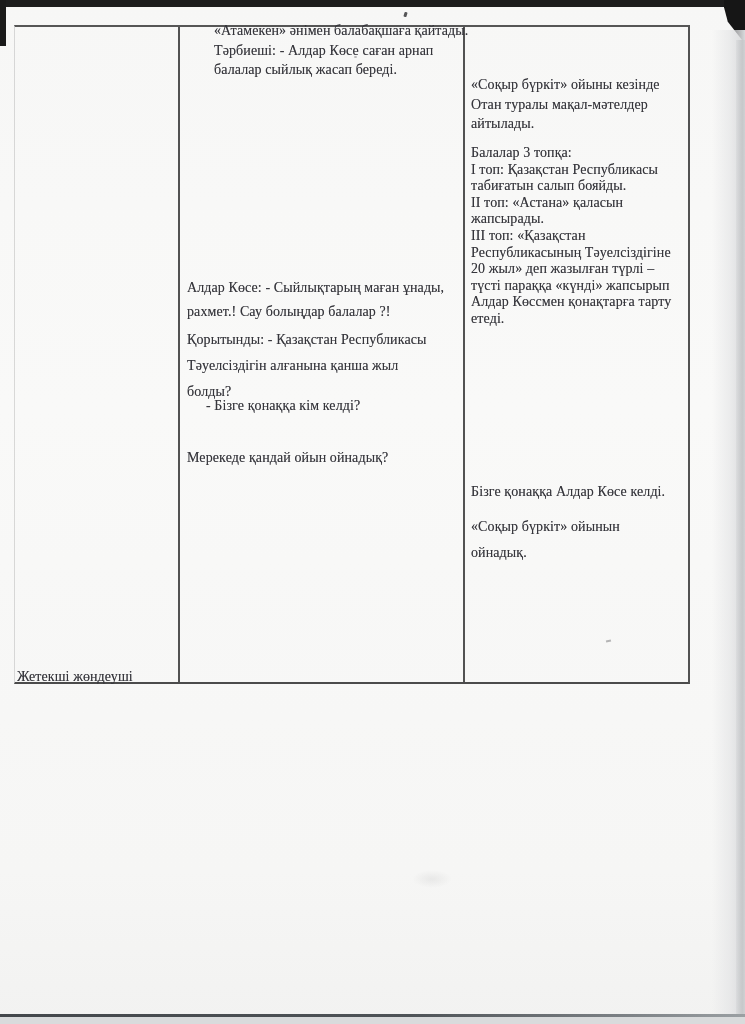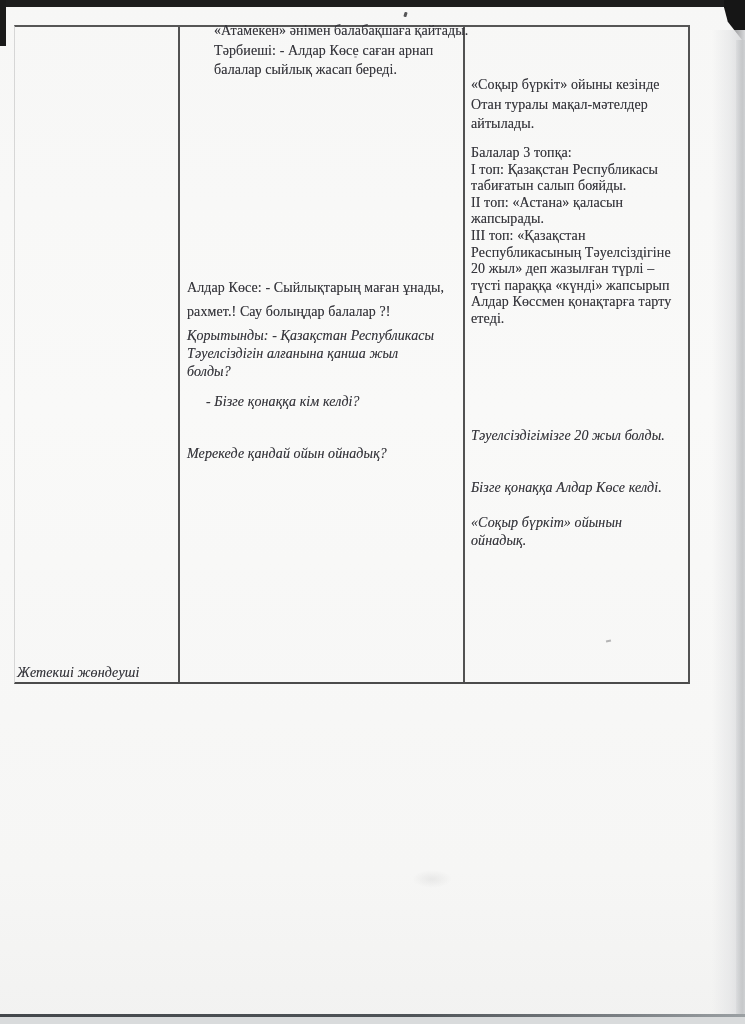--- a/index.html
+++ b/index.html
@@ -70,21 +70,21 @@
     position: absolute;
     font-family: "Liberation Serif", serif;
     font-size: 14px;
     color: #36363c;
     white-space: pre;
     text-shadow: 0 0 0.6px rgba(54,54,60,0.5);
     letter-spacing: 0.1px;
   }
   .lh-195 { line-height: 19.5px; }
   .lh-19  { line-height: 24px; }
-  .lh-18  { line-height: 18px; font-style: italic; }
+  .lh-18  { line-height: 26px; }
   .lh-166 { line-height: 16.6px; }
   .m1 { left: 187px; top: 21px; margin-left: 27px; }
   .m2 { left: 187px; top: 276px; }
   .m3 { left: 187px; top: 327px; }
   .m4 { left: 187px; top: 393px; margin-left: 19px; }
   .m5 { left: 187px; top: 445px; }
   .r1 { left: 471px; top: 75px; }
   .r2 { left: 471px; top: 145px; }
   .r3 { left: 471px; top: 427px; }
   .r4 { left: 471px; top: 479px; }
@@ -131,20 +131,19 @@
 І топ: Қазақстан Республикасы
 табиғатын салып бояйды.
 ІІ топ: «Астана» қаласын
 жапсырады.
 ІІІ топ: «Қазақстан
 Республикасының Тәуелсіздігіне
 20 жыл» деп жазылған түрлі –
 түсті параққа «күнді» жапсырып
 Алдар Көссмен қонақтарға тарту
 етеді.</div>
-  <div class="para lh-18 r3">Тәуелсіздігімізге 20 жыл болды.</div>
   <div class="para lh-18 r5">«Соқыр бүркіт» ойынын
 ойнадық.</div>
   <div class="para lh-18 r4">Бізге қонаққа Алдар Көсе келді.</div>
 
   <div class="para lh-18 footer-label">Жетекші жөндеуші</div>
 
 </div>
 
 </body></html>

